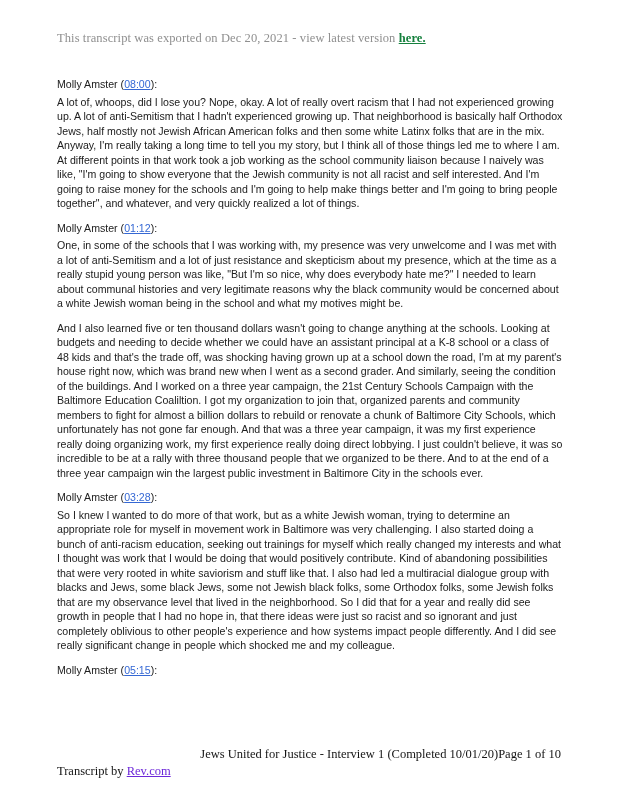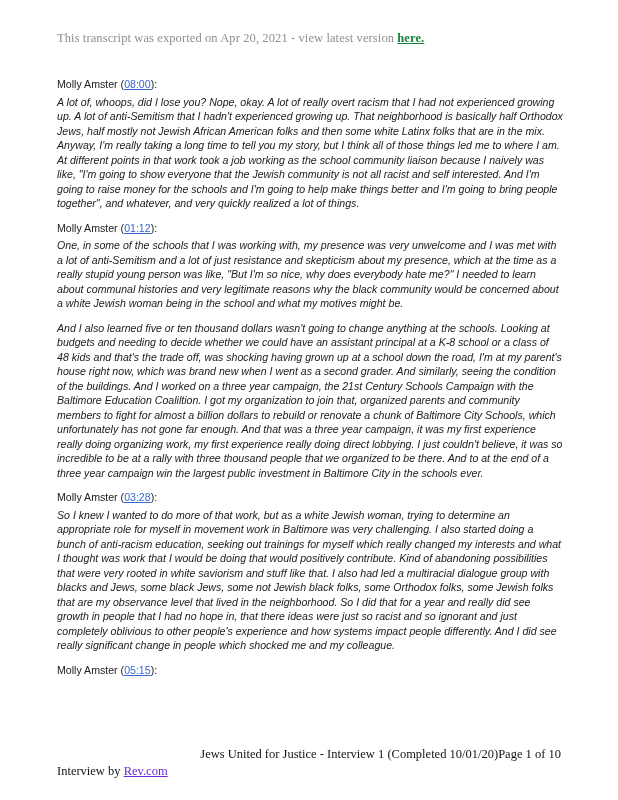--- a/index.html
+++ b/index.html
@@ -36,21 +36,21 @@
     line-height: 14.5px;
     color: #202020;
   }
   .segment { margin: 0 0 10px 0; }
   .speaker { margin: 0 0 3px 0; padding: 0; }
   .speaker .ts {
     color: #3568d4;
     text-decoration: underline;
     cursor: pointer;
   }
-  .para { margin: 0 0 10px 0; padding: 0; text-align: left; font-style: italic; }
+  .para { margin: 0 0 10px 0; padding: 0; text-align: left; }
   .para:empty { display: none; }
   .footer {
     position: absolute;
     left: 57px;
     right: 57px;
     bottom: 21px;
     font-family: "Liberation Serif", serif;
     font-size: 12.5px;
     color: #141414;
     line-height: 16.5px;
@@ -65,21 +65,21 @@
     text-decoration: underline;
     cursor: pointer;
   }
 </style>
 </head>
 <body>
 
 <div class="page">
 
   <div class="header">
-    <span>This transcript was exported on Apr 20, 2021 - view latest version </span><a>here.</a>
+    <span>This transcript was exported on Dec 20, 2021 - view latest version </span><a>here.</a>
   </div>
 
   <div class="content">
 
     <div class="segment">
       <p class="speaker"><span>Molly Amster</span><span> (</span><a class="ts">08:00</a><span>):</span></p>
       <p class="para">A lot of, whoops, did I lose you? Nope, okay. A lot of really overt racism that I had not experienced growing up. A lot of anti-Semitism that I hadn't experienced growing up. That neighborhood is basically half Orthodox Jews, half mostly not Jewish African American folks and then some white Latinx folks that are in the mix. Anyway, I'm really taking a long time to tell you my story, but I think all of those things led me to where I am. At different points in that work took a job working as the school community liaison because I naively was like, "I'm going to show everyone that the Jewish community is not all racist and self interested. And I'm going to raise money for the schools and I'm going to help make things better and I'm going to bring people together", and whatever, and very quickly realized a lot of things.</p>
     </div>
 
     <div class="segment">
@@ -102,17 +102,17 @@
     </div>
 
   </div>
 
   <div class="footer">
     <div class="footer-row1">
       <span>Jews United for Justice - Interview 1 (Completed  10/01/20)</span>
       <span>Page 1 of 10</span>
     </div>
     <div class="footer-row2">
-      <span>Interview by </span><a>Rev.com</a>
+      <span>Transcript by </span><a>Rev.com</a>
     </div>
   </div>
 
 </div>
 
 </body></html>

